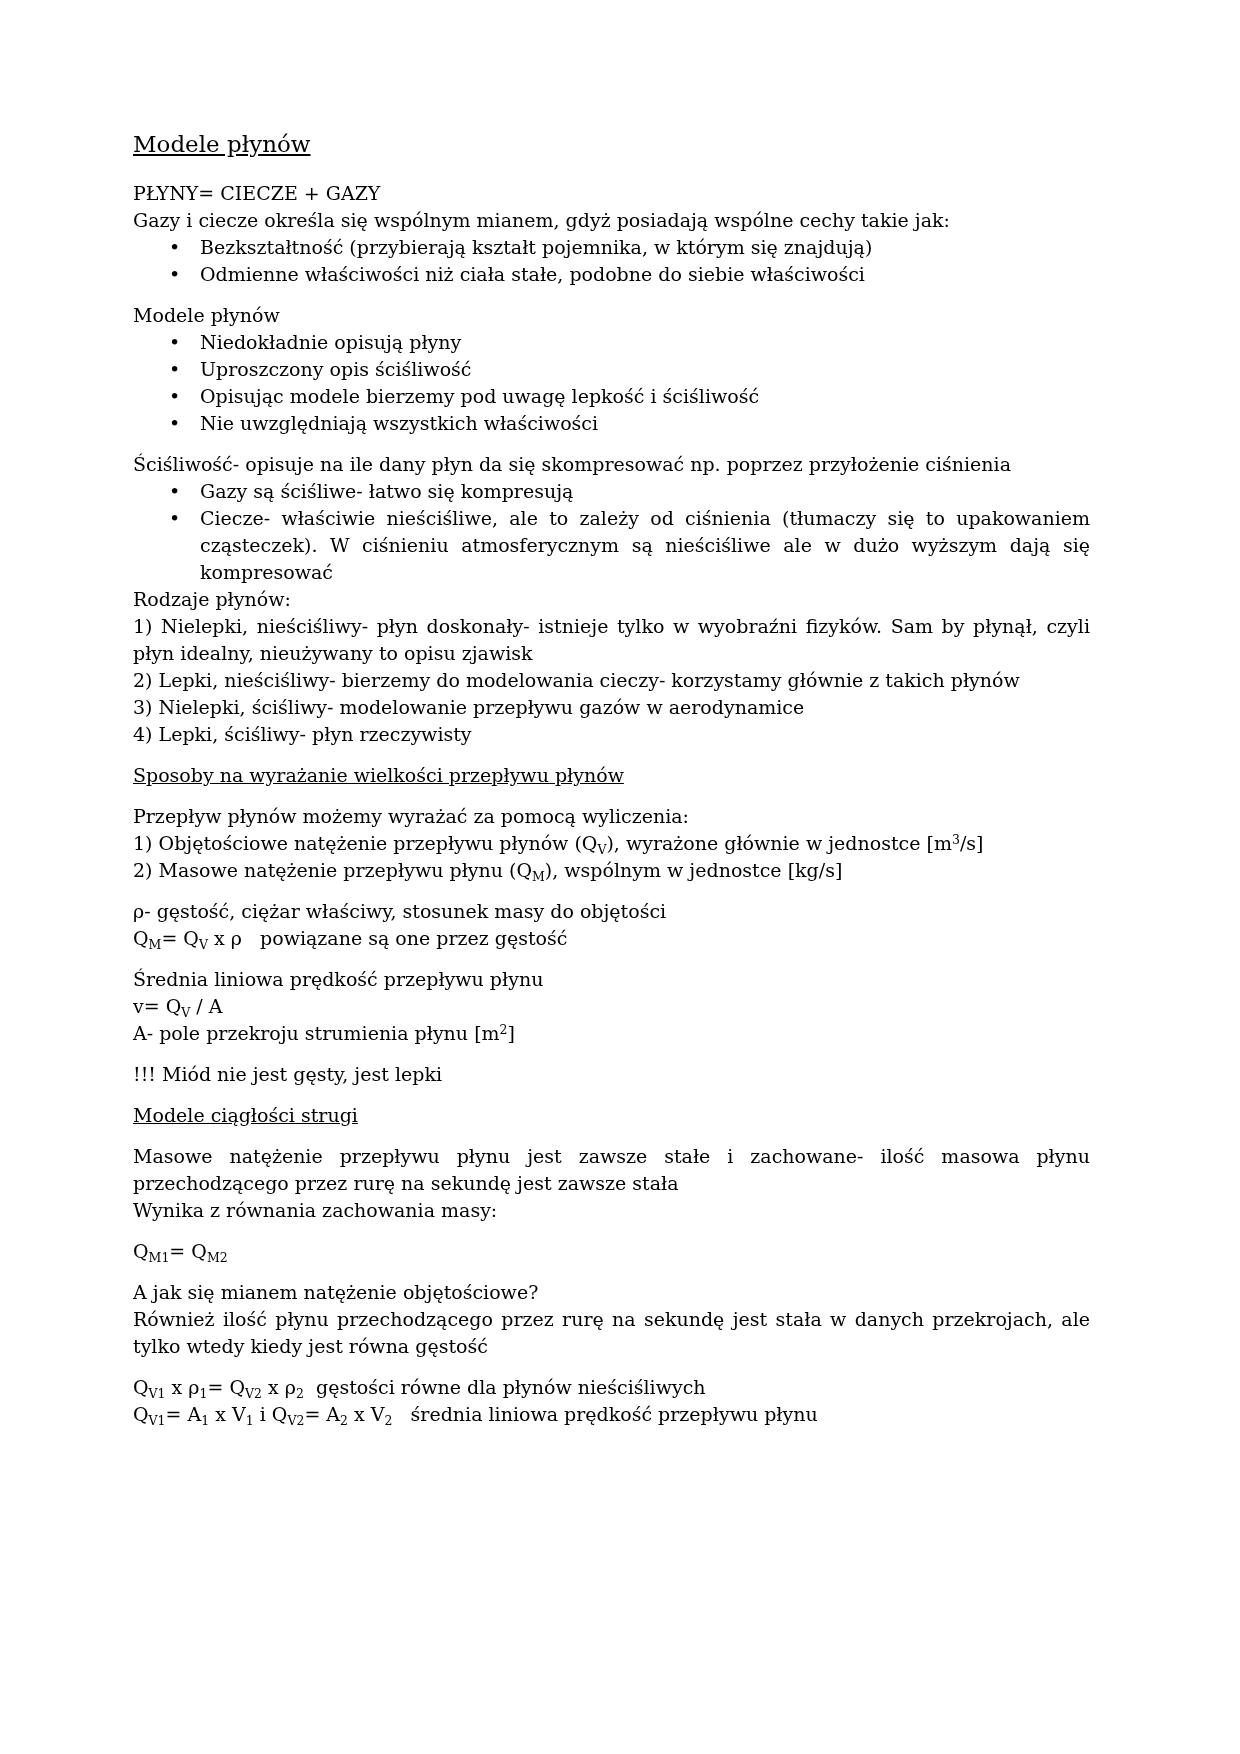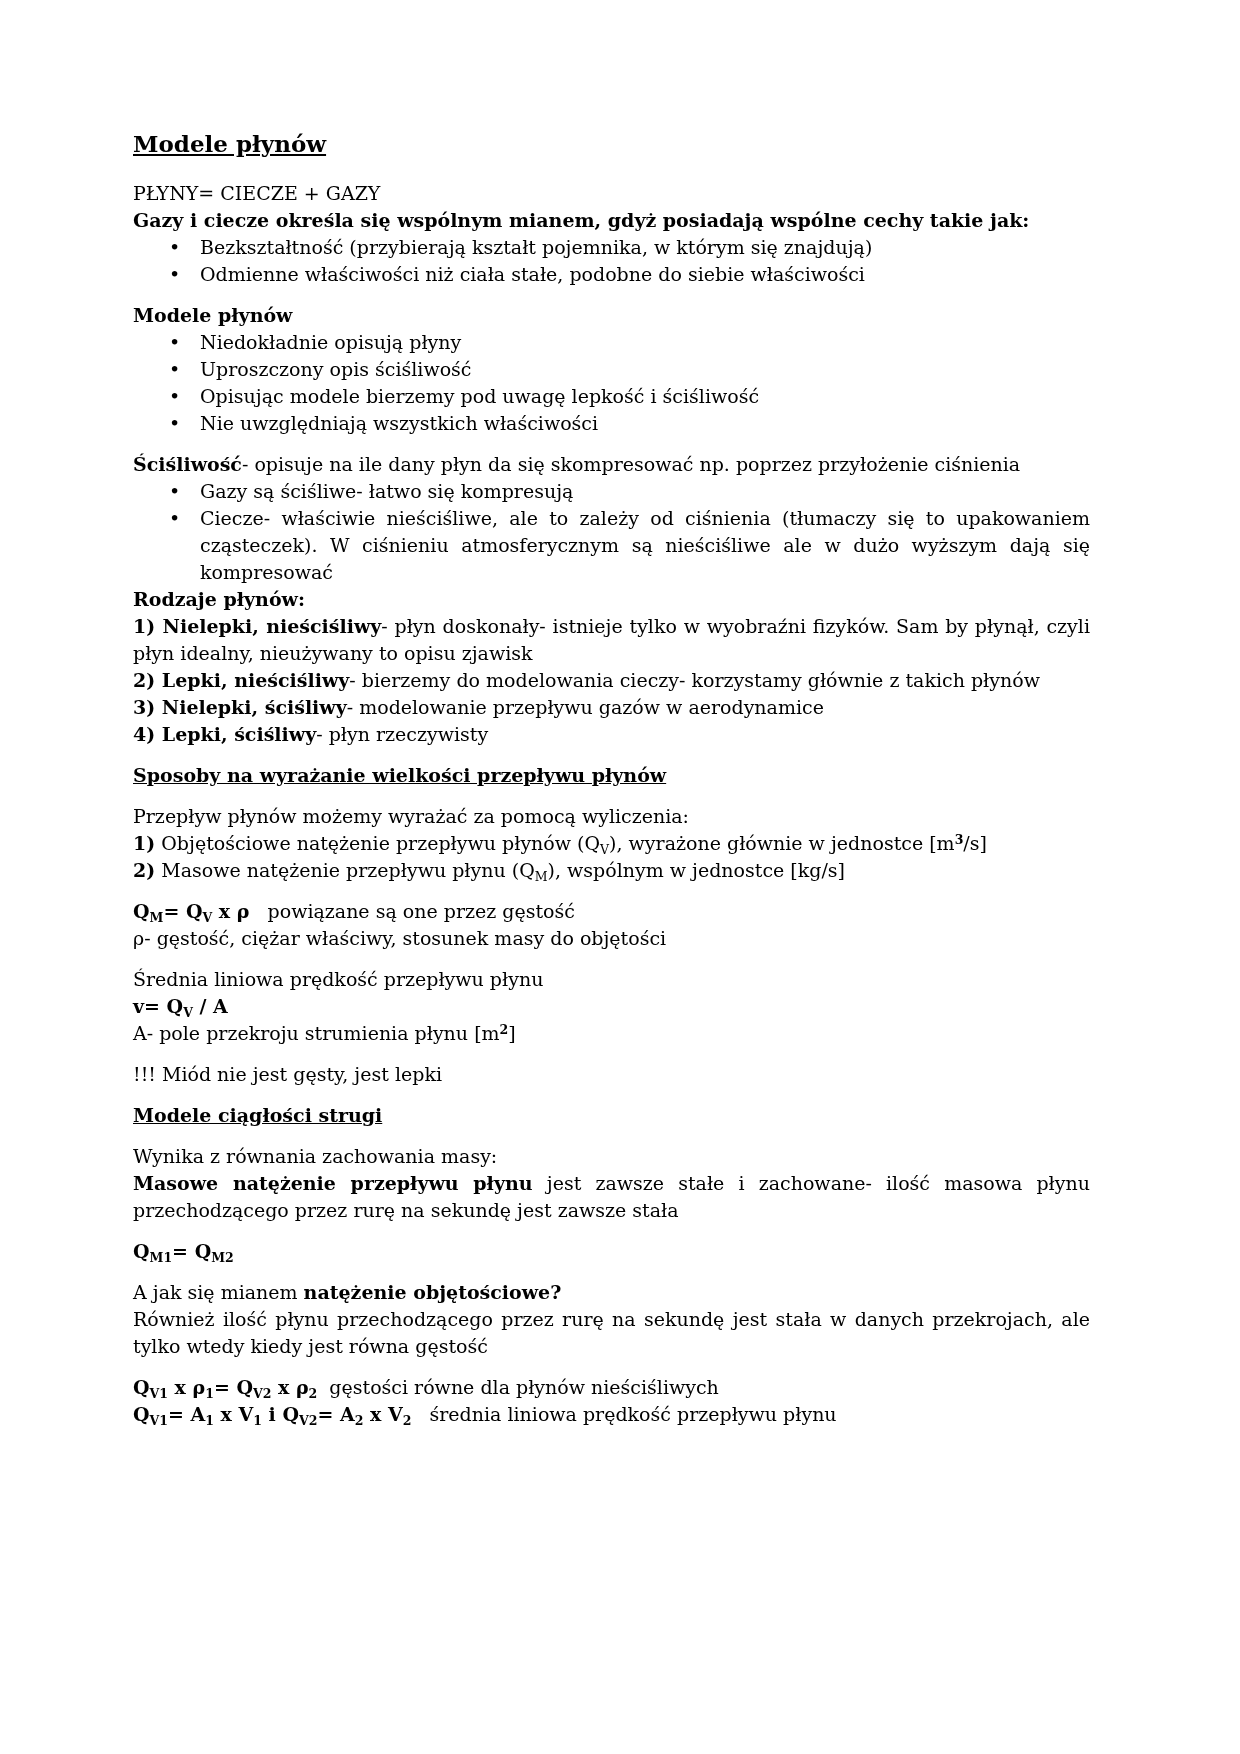--- a/index.html
+++ b/index.html
@@ -17,21 +17,21 @@
     font-size: 19px;
     line-height: 27px;
     padding: 128px 150px 80px 133px;
     box-sizing: border-box;
   }
   .block { text-align: justify; }
   .block.h1 { font-size: 23px; line-height: 32px; margin-bottom: 6px; }
   .spacer { height: 14px; }
   .bullet { position: relative; padding-left: 67px; }
   .bullet-marker { position: absolute; left: 36px; top: 0; }
-  .bold { font-weight: bold; }
+  .bold { font-weight: normal; }
   .underline { text-decoration: underline; }
   sub, sup { font-size: 12.5px; line-height: 0; }
   sub { vertical-align: -4px; }
   sup { vertical-align: 6px; }
 </style>
 </head>
 <body>
 
 <div class="page">
   <div class="doc-content">
@@ -56,33 +56,33 @@
       <div class="block p"><span class="content"><span class="bold">2) Lepki, nieściśliwy</span><span>- bierzemy do modelowania cieczy- korzystamy głównie z takich płynów</span></span></div>
       <div class="block p"><span class="content"><span class="bold">3) Nielepki, ściśliwy</span><span>- modelowanie przepływu gazów w aerodynamice</span></span></div>
       <div class="block p"><span class="content"><span class="bold">4) Lepki, ściśliwy</span><span>- płyn rzeczywisty</span></span></div>
       <div class="spacer"></div>
       <div class="block p"><span class="content"><span class="bold underline">Sposoby na wyrażanie wielkości przepływu płynów</span></span></div>
       <div class="spacer"></div>
       <div class="block p"><span class="content"><span>Przepływ płynów możemy wyrażać za pomocą wyliczenia:</span></span></div>
       <div class="block p"><span class="content"><span class="bold">1)</span><span> Objętościowe natężenie przepływu płynów (Q</span><sub>V</sub><span>), wyrażone głównie w jednostce [m</span><sup class="bold">3</sup><span>/s]</span></span></div>
       <div class="block p"><span class="content"><span class="bold">2)</span><span> Masowe natężenie przepływu płynu (Q</span><sub>M</sub><span>), wspólnym w jednostce [kg/s]</span></span></div>
       <div class="spacer"></div>
+      <div class="block p"><span class="content"><span>ρ- gęstość, ciężar właściwy, stosunek masy do objętości</span></span></div>
       <div class="block p"><span class="content"><span class="bold">Q</span><sub class="bold">M</sub><span class="bold">= Q</span><sub class="bold">V</sub><span class="bold"> x ρ</span><span>&nbsp;&nbsp;&nbsp;powiązane są one przez gęstość</span></span></div>
-      <div class="block p"><span class="content"><span>ρ- gęstość, ciężar właściwy, stosunek masy do objętości</span></span></div>
       <div class="spacer"></div>
       <div class="block p"><span class="content"><span>Średnia liniowa prędkość przepływu płynu</span></span></div>
       <div class="block p"><span class="content"><span class="bold">v= Q</span><sub class="bold">V</sub><span class="bold"> / A</span></span></div>
       <div class="block p"><span class="content"><span>A- pole przekroju strumienia płynu [m</span><sup class="bold">2</sup><span>]</span></span></div>
       <div class="spacer"></div>
       <div class="block p"><span class="content"><span>!!! Miód nie jest gęsty, jest lepki</span></span></div>
       <div class="spacer"></div>
       <div class="block p"><span class="content"><span class="bold underline">Modele ciągłości strugi</span></span></div>
       <div class="spacer"></div>
+      <div class="block p"><span class="content"><span class="bold">Masowe natężenie przepływu płynu</span><span> jest zawsze stałe i zachowane- ilość masowa płynu przechodzącego przez rurę na sekundę jest zawsze stała</span></span></div>
       <div class="block p"><span class="content"><span>Wynika z równania zachowania masy:</span></span></div>
-      <div class="block p"><span class="content"><span class="bold">Masowe natężenie przepływu płynu</span><span> jest zawsze stałe i zachowane- ilość masowa płynu przechodzącego przez rurę na sekundę jest zawsze stała</span></span></div>
       <div class="spacer"></div>
       <div class="block p"><span class="content"><span class="bold">Q</span><sub class="bold">M1</sub><span class="bold">= Q</span><sub class="bold">M2</sub></span></div>
       <div class="spacer"></div>
       <div class="block p"><span class="content"><span>A jak się mianem </span><span class="bold">natężenie objętościowe?</span></span></div>
       <div class="block p"><span class="content"><span>Również ilość płynu przechodzącego przez rurę na sekundę jest stała w danych przekrojach, ale tylko wtedy kiedy jest równa gęstość</span></span></div>
       <div class="spacer"></div>
       <div class="block p"><span class="content"><span class="bold">Q</span><sub class="bold">V1</sub><span class="bold"> x ρ</span><sub class="bold">1</sub><span class="bold">= Q</span><sub class="bold">V2</sub><span class="bold"> x ρ</span><sub class="bold">2</sub><span>&nbsp;&nbsp;gęstości równe dla płynów nieściśliwych</span></span></div>
       <div class="block p"><span class="content"><span class="bold">Q</span><sub class="bold">V1</sub><span class="bold">= A</span><sub class="bold">1</sub><span class="bold"> x V</span><sub class="bold">1</sub><span class="bold"> i Q</span><sub class="bold">V2</sub><span class="bold">= A</span><sub class="bold">2</sub><span class="bold"> x V</span><sub class="bold">2</sub><span>&nbsp;&nbsp;&nbsp;średnia liniowa prędkość przepływu płynu</span></span></div>
     </div>
 </div>

